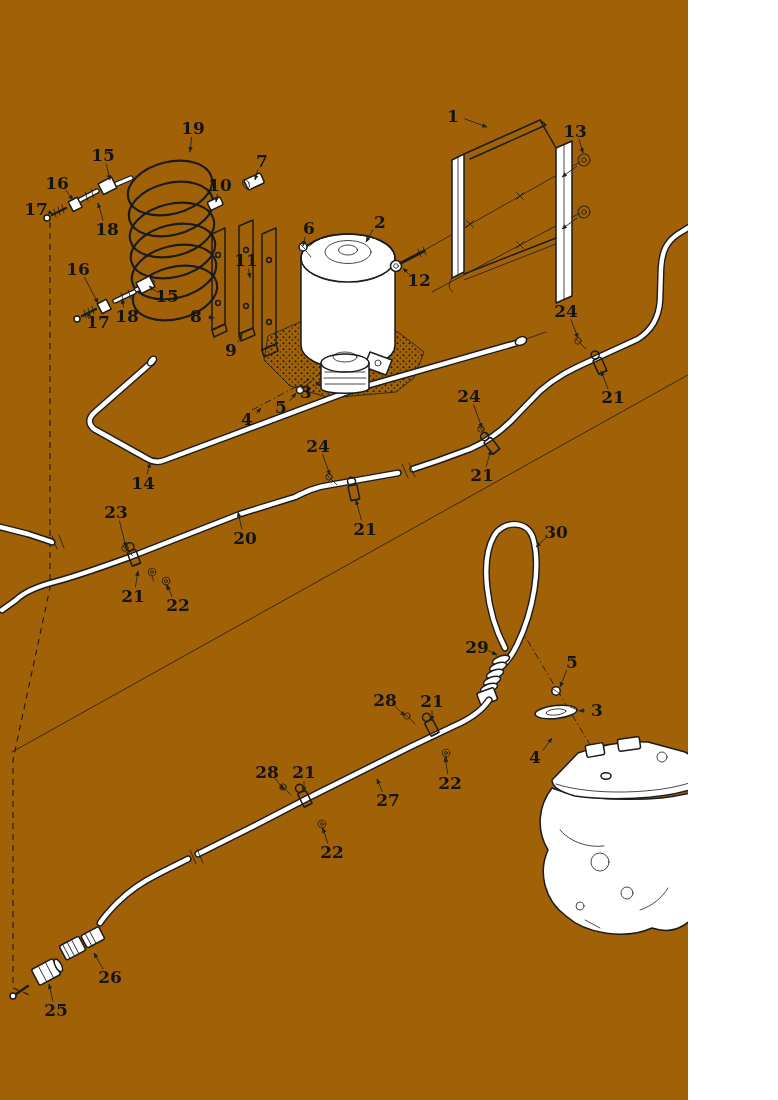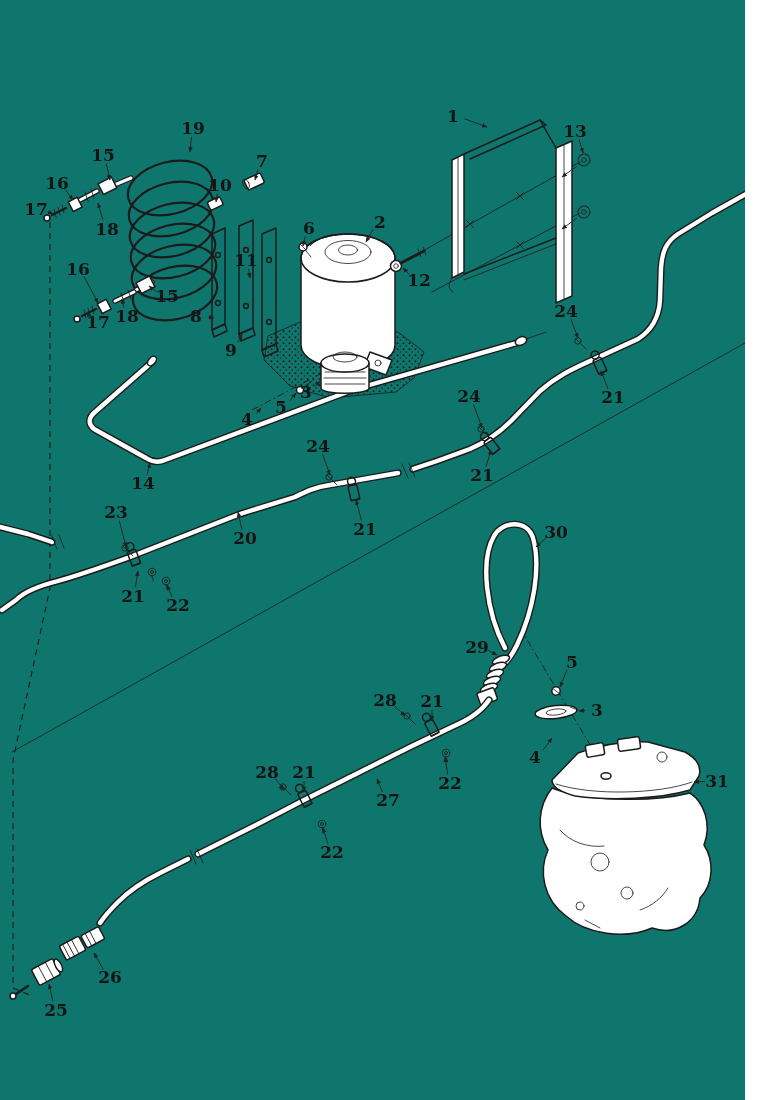--- a/index.html
+++ b/index.html
@@ -1,16 +1,16 @@
 <!DOCTYPE html>
 <html><head>
 <meta charset="utf-8">
 <style>
   html,body{margin:0;padding:0;background:#ffffff;}
-  .stage{position:relative;width:745px;height:1100px;background:#0f766e;overflow:hidden;
+  .stage{position:relative;width:688px;height:1100px;background:#a16207;overflow:hidden;
          font-family:"DejaVu Sans",sans-serif;}
   svg{position:absolute;inset:0;}
   .ln{fill:none;stroke:#1b1b1b;stroke-width:1.5;stroke-linecap:round;stroke-linejoin:round;}
   .th2{stroke-width:2.2;}
   .thin{stroke-width:.8;}
   .dash{fill:none;stroke:#1b1b1b;stroke-width:1.1;stroke-dasharray:6 5;}
   .dashdot{fill:none;stroke:#1b1b1b;stroke-width:.9;stroke-dasharray:7 3 1.5 3;}
   .tubeO{fill:none;stroke:#1b1b1b;stroke-width:7.2;stroke-linecap:round;stroke-linejoin:round;}
   .tubeI{fill:none;stroke:#ffffff;stroke-width:4.4;stroke-linecap:round;stroke-linejoin:round;}
   .tubeO2{fill:none;stroke:#1b1b1b;stroke-width:5.4;stroke-linecap:round;stroke-linejoin:round;}

